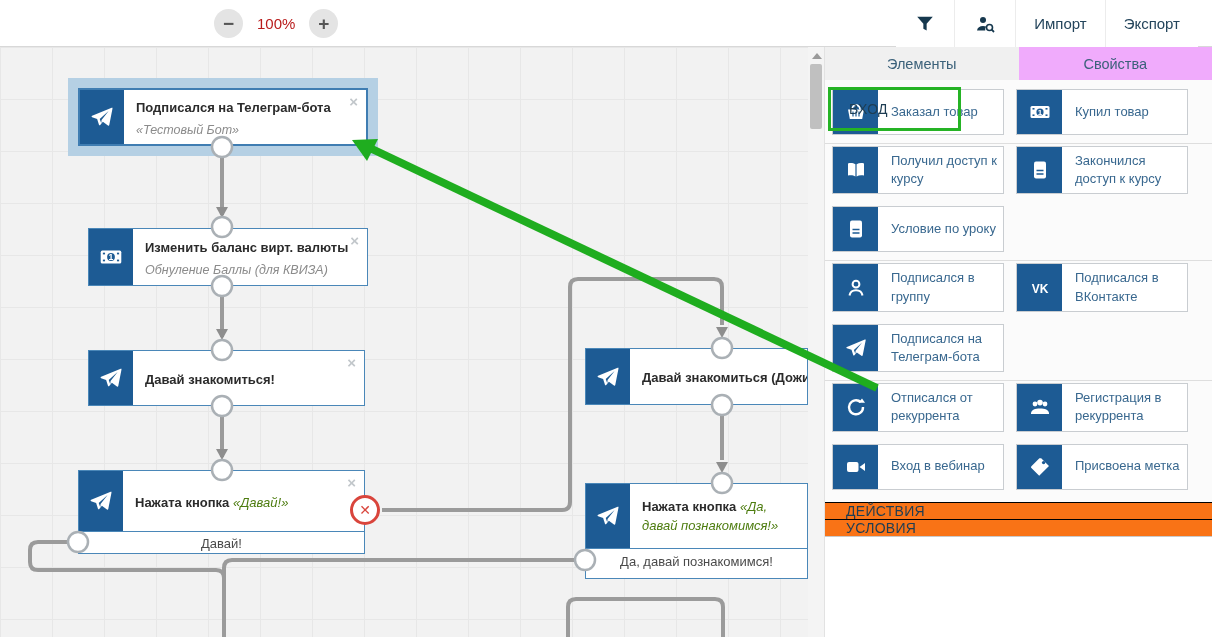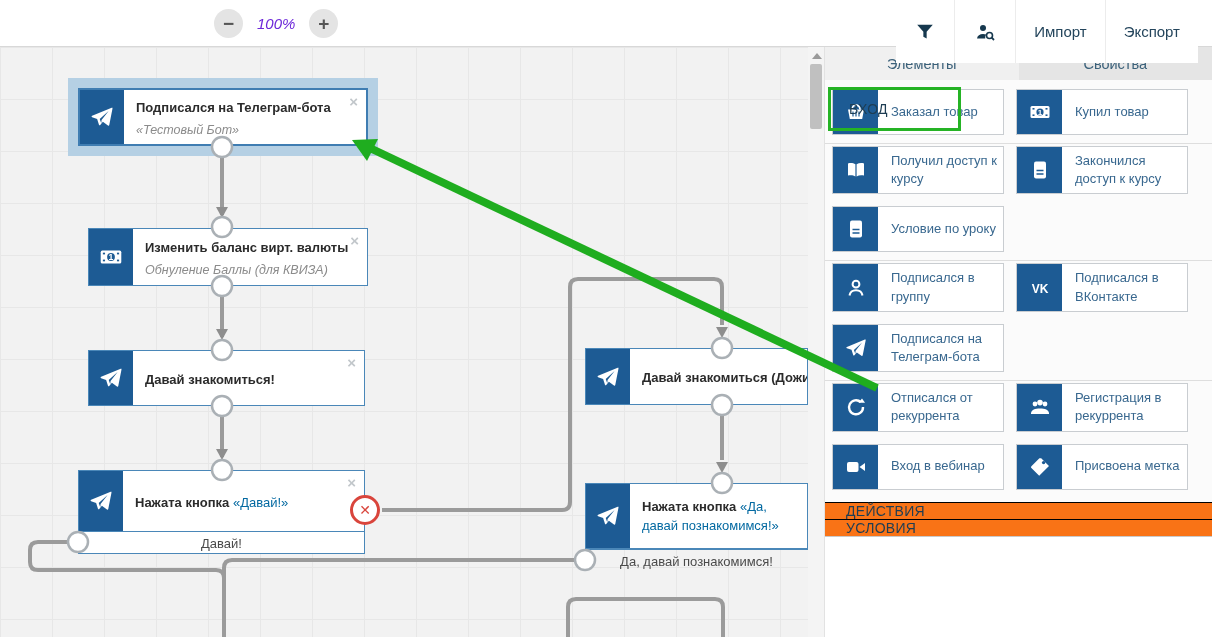--- a/index.html
+++ b/index.html
@@ -6,43 +6,43 @@
   html,body { width:1212px; height:637px; overflow:hidden; }
   body { font-family:"Liberation Sans","DejaVu Sans",sans-serif; background:#fff; }
   #app { position:relative; width:1212px; height:637px; overflow:hidden; background:#fff; }
 
   
   #toolbar { position:absolute; left:0; top:0; width:1212px; height:47px; background:#fff;
              border-bottom:1px solid #d8d8d8; z-index:20; display:flex; align-items:center; }
   .zoomgroup { position:absolute; left:214px; top:0; height:47px; display:flex; align-items:center; gap:14px; }
   .zoombtn { width:29px; height:29px; border-radius:50%; background:#e4e4e4; border:none; color:#555;
              font-size:19px; font-weight:bold; line-height:27px; text-align:center; cursor:pointer; }
-  .zoomlabel { font-size:15px; color:#6d28d9;font-style:italic; }
-  .tb-right { position:absolute; right:14px; top:0; height:63px; display:flex; align-items:stretch; }
+  .zoomlabel { font-size:15px; color:#b91c1c; }
+  .tb-right { position:absolute; right:14px; top:0; height:47px; display:flex; align-items:stretch; }
   .tb-btn { display:flex; align-items:center; justify-content:center; padding:0 18px; background:#fff;
             border:none; border-left:1px solid #ececec; font-size:15px; color:#24455c; cursor:pointer; }
   .tb-btn:first-child { border-left:none; }
   .tb-btn svg { display:block; }
 
   
   #canvas { position:absolute; left:0; top:47px; width:808px; height:590px; overflow:hidden;
             background-color:#f2f2f2;
             background-image:linear-gradient(#e7e7e7 1px, transparent 1px),
                              linear-gradient(90deg,#e7e7e7 1px, transparent 1px);
             background-size:52px 52px; }
   #links, #ports { position:absolute; left:0; top:0; pointer-events:none; }
   #links { z-index:1; } #ports { z-index:4; }
   .node { position:absolute; background:#fff; border:1px solid #4a87b8; z-index:2; }
   .node.selected { border:2px solid #3f7db2; box-shadow:0 0 0 10px #b5d0e4; }
   .nodemain { display:flex; align-items:stretch; position:relative; height:100%; }
   .nodeicon { flex:0 0 44px; background:#1d5b94; display:flex; align-items:center; justify-content:center; }
   .nodeicon svg { width:26px; height:26px; }
   .nodetext { padding:8px 26px 6px 12px; display:flex; flex-direction:column; justify-content:center; overflow:hidden; }
   .nodetitle { font-size:13px; font-weight:bold; color:#2b2b2b; white-space:nowrap; }
-  .nodetitle .q { font-weight:normal; color:#0369a1;text-align:right; }
+  .nodetitle .q { font-weight:normal; font-style:italic; color:#4d7c0f;text-align:right; }
   .nodetitle.wrap { white-space:normal; line-height:1.45; }
   .nodesub { font-size:12.5px; font-style:italic; color:#8b8b8b; margin-top:8px; white-space:nowrap; }
   .nodeclose { position:absolute; top:3px; right:8px; font-size:15px; font-weight:bold; color:#c2c7cb; cursor:pointer; }
   .nodebtnrow { border-top:1px solid #4a87b8; text-align:right; font-size:13px; color:#4a4a4a;
                 display:flex; align-items:center; justify-content:center; }
   .redx { position:absolute; width:30px; height:30px; border-radius:50%; background:#fff; border:3px solid #d9453c;
           color:#d9453c; font-weight:bold; font-size:14px; display:flex; align-items:center; justify-content:center;
           z-index:5; cursor:pointer; }
 
   
@@ -51,21 +51,21 @@
   
   #sidebar { position:absolute; left:808px; top:47px; width:404px; height:476px; background:#fbfbfb; z-index:10; }
   #sb-scroll { position:absolute; left:0; top:0; width:17px; height:590px; background:#f4f4f4; border-right:1px solid #e2e2e2; }
   .sb-up { position:absolute; left:4px; top:6px; width:0; height:0; border-left:5px solid transparent;
            border-right:5px solid transparent; border-bottom:6px solid #9a9a9a; cursor:pointer; }
   .sb-thumb { position:absolute; left:2px; top:17px; width:12px; height:65px; background:#c0c0c0; border-radius:2px; cursor:pointer; }
   #sb-main { position:absolute; left:17px; top:0; right:0; bottom:0; display:flex; flex-direction:column; }
   .tabs { display:flex; height:33px; flex:0 0 33px; }
   .tab { flex:1; display:flex; align-items:center; justify-content:center; font-size:14.5px; color:#3b617a; cursor:pointer; }
   .tab.active { background:#f0f0f0; }
-  .tab.inactive { background:#e5e5e5; }
+  .tab.inactive { background:#f0abfc; }
   .sectionhead { background:#f97316; color:#1e3d53; font-size:14px; letter-spacing:.3px;
                  display:flex; align-items:center; padding-left:21px; cursor:pointer; }
   #sec-vhod { height:54px; position:relative; }
   .greenbox { position:absolute; left:3px; top:7px; width:133px; height:44px; border:3px solid #25b325;
               display:flex; align-items:center; padding-left:18px; color:#1e3d53; }
   .elements { background:#fbfbfb; padding:7px 0 4px 0; }
   .egroup { display:grid; grid-template-columns:172px 172px; column-gap:7px; row-gap:6px;
             padding:2px 0 8px 7px; border-bottom:1px solid #dedede;gap:12px; }
   .egroup:last-of-type { border-bottom:none; }
   .tile { background:#fff; border:1px solid #c9cdd1; min-height:46px; display:flex; align-items:stretch; cursor:grab; }
@@ -253,21 +253,21 @@
             <svg>
               <use href="#i-telegram"></use>
             </svg>
           </span>
         <span class="nodetext">
           <span class="nodetitle">Давай знакомиться (Дожим 1)</span>
         </span>
       </div>
     </div>
 
-    <div class="node" style="left:585px;top:436px;width:223px;height:67px;">
+    <div class="node" style="left:585px;top:436px;width:223px;height:96px;">
       <div class="nodemain" style="height:64px;">
         <span class="nodeicon">
             <svg>
               <use href="#i-telegram"></use>
             </svg>
           </span>
         <span class="nodetext">
           <span class="nodetitle wrap"><b>Нажата кнопка</b> <span class="q">«Да, давай познакомимся!»</span></span>
         </span>
       </div>

